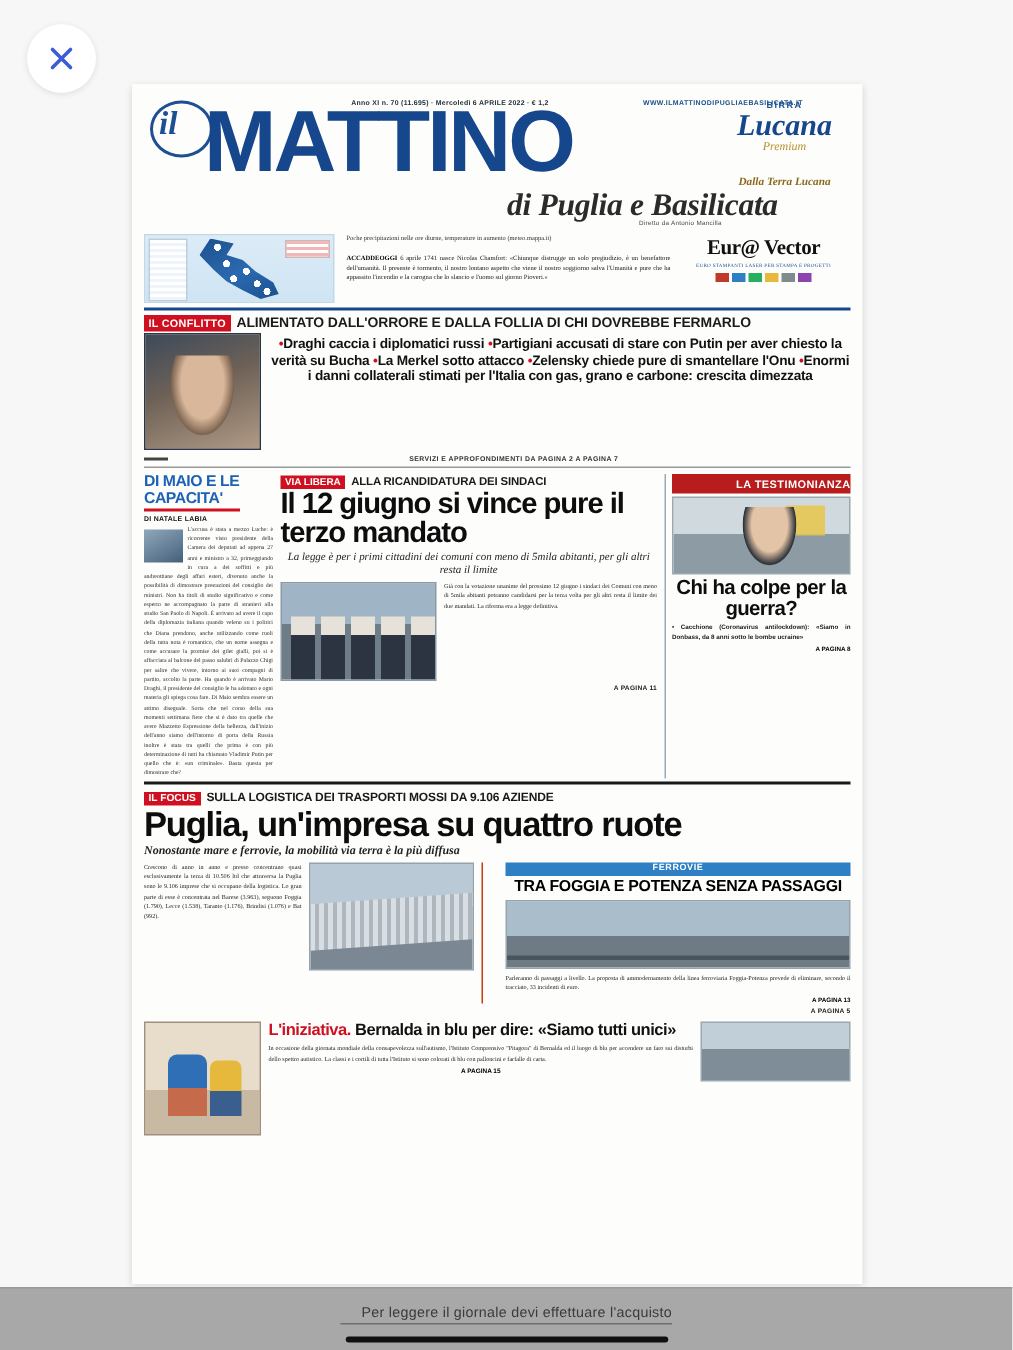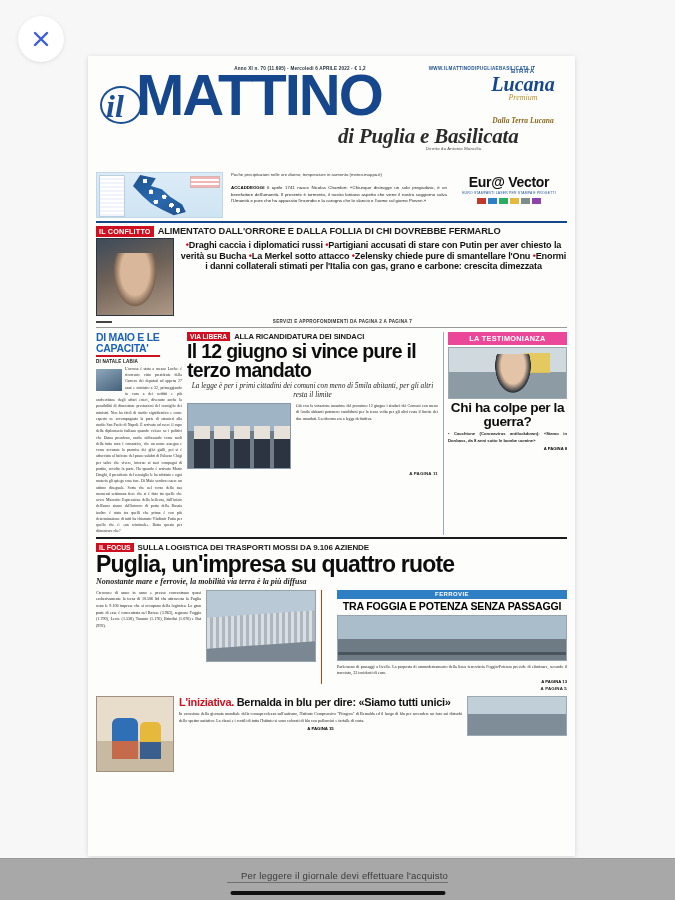--- a/index.html
+++ b/index.html
@@ -49,23 +49,23 @@
   .masthead { position: relative; height: 92px; }
   .dateline {
     position: absolute; left: 104px; top: 4px; width: 200px; text-align: center;
     font-size: 4.6px; letter-spacing: .2px; color: #23303a; font-weight: bold;
   }
   .website {
     position: absolute; left: 316px; top: 4px; width: 140px; text-align: center;
     font-size: 4.6px; letter-spacing: .3px; color: #1b4f8c; font-weight: bold;
   }
   .logo-il {
-    position: absolute; left: 10px; top: 28px;
+    position: absolute; left: 10px; top: 9px;
     font-family: "Liberation Serif", serif; font-style: italic; font-weight: bold;
-    font-size: 32px; color: #1c4f93; line-height: 1;
+    font-size: 22px; color: #1c4f93; line-height: 1;
   }
   .logo-il::before{
     content:""; position:absolute; left:-6px; top:-4px; width:38px; height:34px;
     border:2px solid #1c4f93; border-radius:50%;
   }
   .logo-main {
     position: absolute; left: 40px; top: 6px;
     font-family: "Liberation Sans", sans-serif; font-weight: bold;
     font-size: 58px; line-height: .92; letter-spacing: -2px; color: #16468c;
     -webkit-text-stroke: 0px;
@@ -84,21 +84,21 @@
     text-align: center; overflow: hidden;
   }
   .beer-ad .b1 { font-size: 6px; font-weight: bold; color: #1c4f93; letter-spacing: 1px; margin-top: 4px;}
   .beer-ad .b2 {
     font-family: "Liberation Serif", serif; font-weight: bold; font-style: italic;
     font-size: 20px; color: #16468c; line-height: 1; text-align: center;
   }
   .beer-ad .b3 { font-family:"Liberation Serif",serif; font-style: italic; font-size: 8px; color: #b8912f; margin-top:-1px;}
   .beer-ad .b4 { font-family:"Liberation Serif",serif; font-style: italic; font-weight:bold; font-size: 7.5px; color: #8a6a1f; margin-top: 14px;}
 
-  .mast-strip { display: flex; height: 46px; margin-top: 18px; gap: 4px; }
+  .mast-strip { display: flex; height: 46px; margin-top: 2px; gap: 4px; font-family: Liberation Serif, serif; }
   .weather-box {
     width: 127px; height: 100%; position: relative;
     background: linear-gradient(180deg,#dcecf7 0%, #cfe4f3 100%);
     border: 1px solid #c3d8e6; overflow: hidden;
   }
   .weather-box .wmap {
     position: absolute; left: 30px; top: 2px; width: 60px; height: 42px;
     background:
       radial-gradient(circle at 30% 14%, #fff 0 2.3px, transparent 2.4px),
       radial-gradient(circle at 55% 26%, #fff 0 2.3px, transparent 2.4px),
@@ -193,21 +193,21 @@
   .mid-photo { width: 104px; height: 66px; flex: 0 0 104px; position: relative; overflow: hidden;
                background: linear-gradient(180deg,#9fb4c4 0 42%, #6f7d88 42% 100%); border:1px solid #8a99a6;}
   .mid-photo i { position:absolute; bottom:0; width:16px; height:42px; background: linear-gradient(180deg,#e6e2da 0 30%, #2b3440 30% 100%); }
   .mid-photo i:nth-child(1){ left:6px;}  .mid-photo i:nth-child(2){ left:26px;}
   .mid-photo i:nth-child(3){ left:46px;} .mid-photo i:nth-child(4){ left:66px;}
   .mid-photo i:nth-child(5){ left:86px;}
   .mid-text { flex:1; font-family:"Liberation Serif",serif; font-size: 4.1px; color:#222; line-height:1.65; text-align: justify; }
   .topage { font-size: 4.4px; font-weight: bold; color: #1a1a1a; text-align: right; margin-top: 2px; letter-spacing:.2px;}
 
   .col-right { width: 124px; flex: 0 0 124px; border-left: 1px solid #9ab; padding-left: 4px; }
-  .rbadge { background: #ec4899; color: #fff; font-size: 7.3px; font-weight: bold; text-align: center; padding: 2px 0; letter-spacing: .3px;}
+  .rbadge { background: #b91c1c; color: #fff; font-size: 7.3px; font-weight: bold; text-align: right; padding: 2px 0; letter-spacing: .3px;}
   .rphoto { width: 100%; height: 52px; margin-top: 2px; position: relative; overflow: hidden;
             background: linear-gradient(180deg,#cfd9de 0 48%, #8d9ca4 48% 100%); border:1px solid #9aa8b0;}
   .rphoto::after{ content:""; position:absolute; left:38%; top:12%; width:34%; height:84%;
             background: radial-gradient(ellipse at 50% 28%, #e3c4a6 0 42%, #2c3138 62%, transparent 64%); }
   .rphoto .sun{ position:absolute; right:14%; top:10%; width:26px;height:20px; background:#e8c44a; opacity:.85;}
   .rhead { font-size: 13.6px; font-weight: bold; line-height: 1.0; color: #0d0d0d; text-align: center; margin-top: 2px; letter-spacing:-.4px;}
   .rbody { font-size: 4.2px; font-weight: bold; color: #1a1a1a; line-height: 1.55; margin-top: 3px; text-align: justify;}
   .rpage { font-size: 4.2px; font-weight: bold; text-align: right; margin-top: 2px;}
 
   

